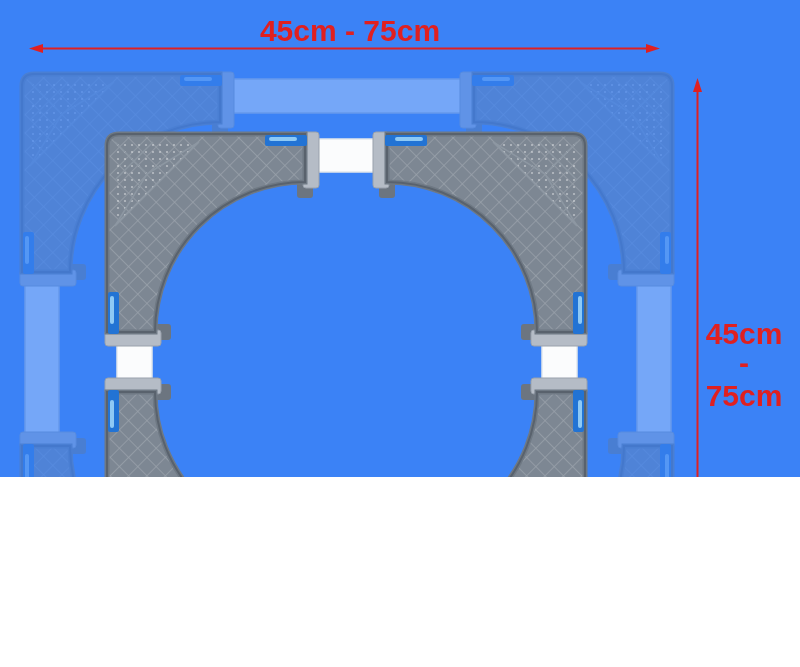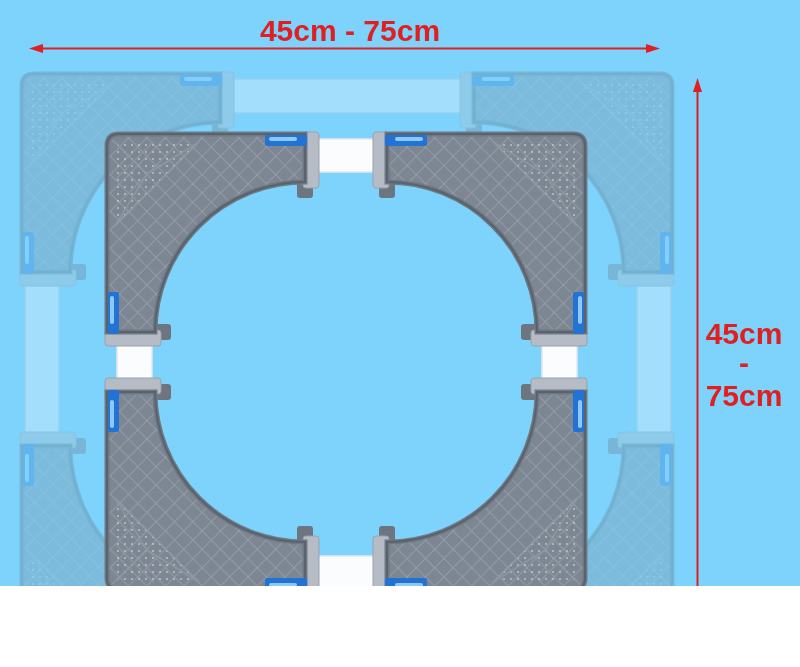--- a/index.html
+++ b/index.html
@@ -1,16 +1,16 @@
 <!DOCTYPE html>
 <html><head>
 <meta charset="utf-8">
 <style>
   html,body{margin:0;padding:0;background:#ffffff}
-  .canvas{position:relative;width:800px;height:586px;background:#7dd3fc;overflow:hidden;
+  .canvas{position:relative;width:800px;height:477px;background:#3b82f6;overflow:hidden;
           font-family:"Liberation Sans",sans-serif}
   .diagram-svg{position:absolute;left:0;top:0}
   .dim-text{font-family:"Liberation Sans",sans-serif;font-weight:bold;font-size:30px}
 </style>
 </head>
 <body>
 
 <div class="canvas">
 
   <svg class="diagram-svg" width="800" height="667" viewBox="0 0 800 667">

